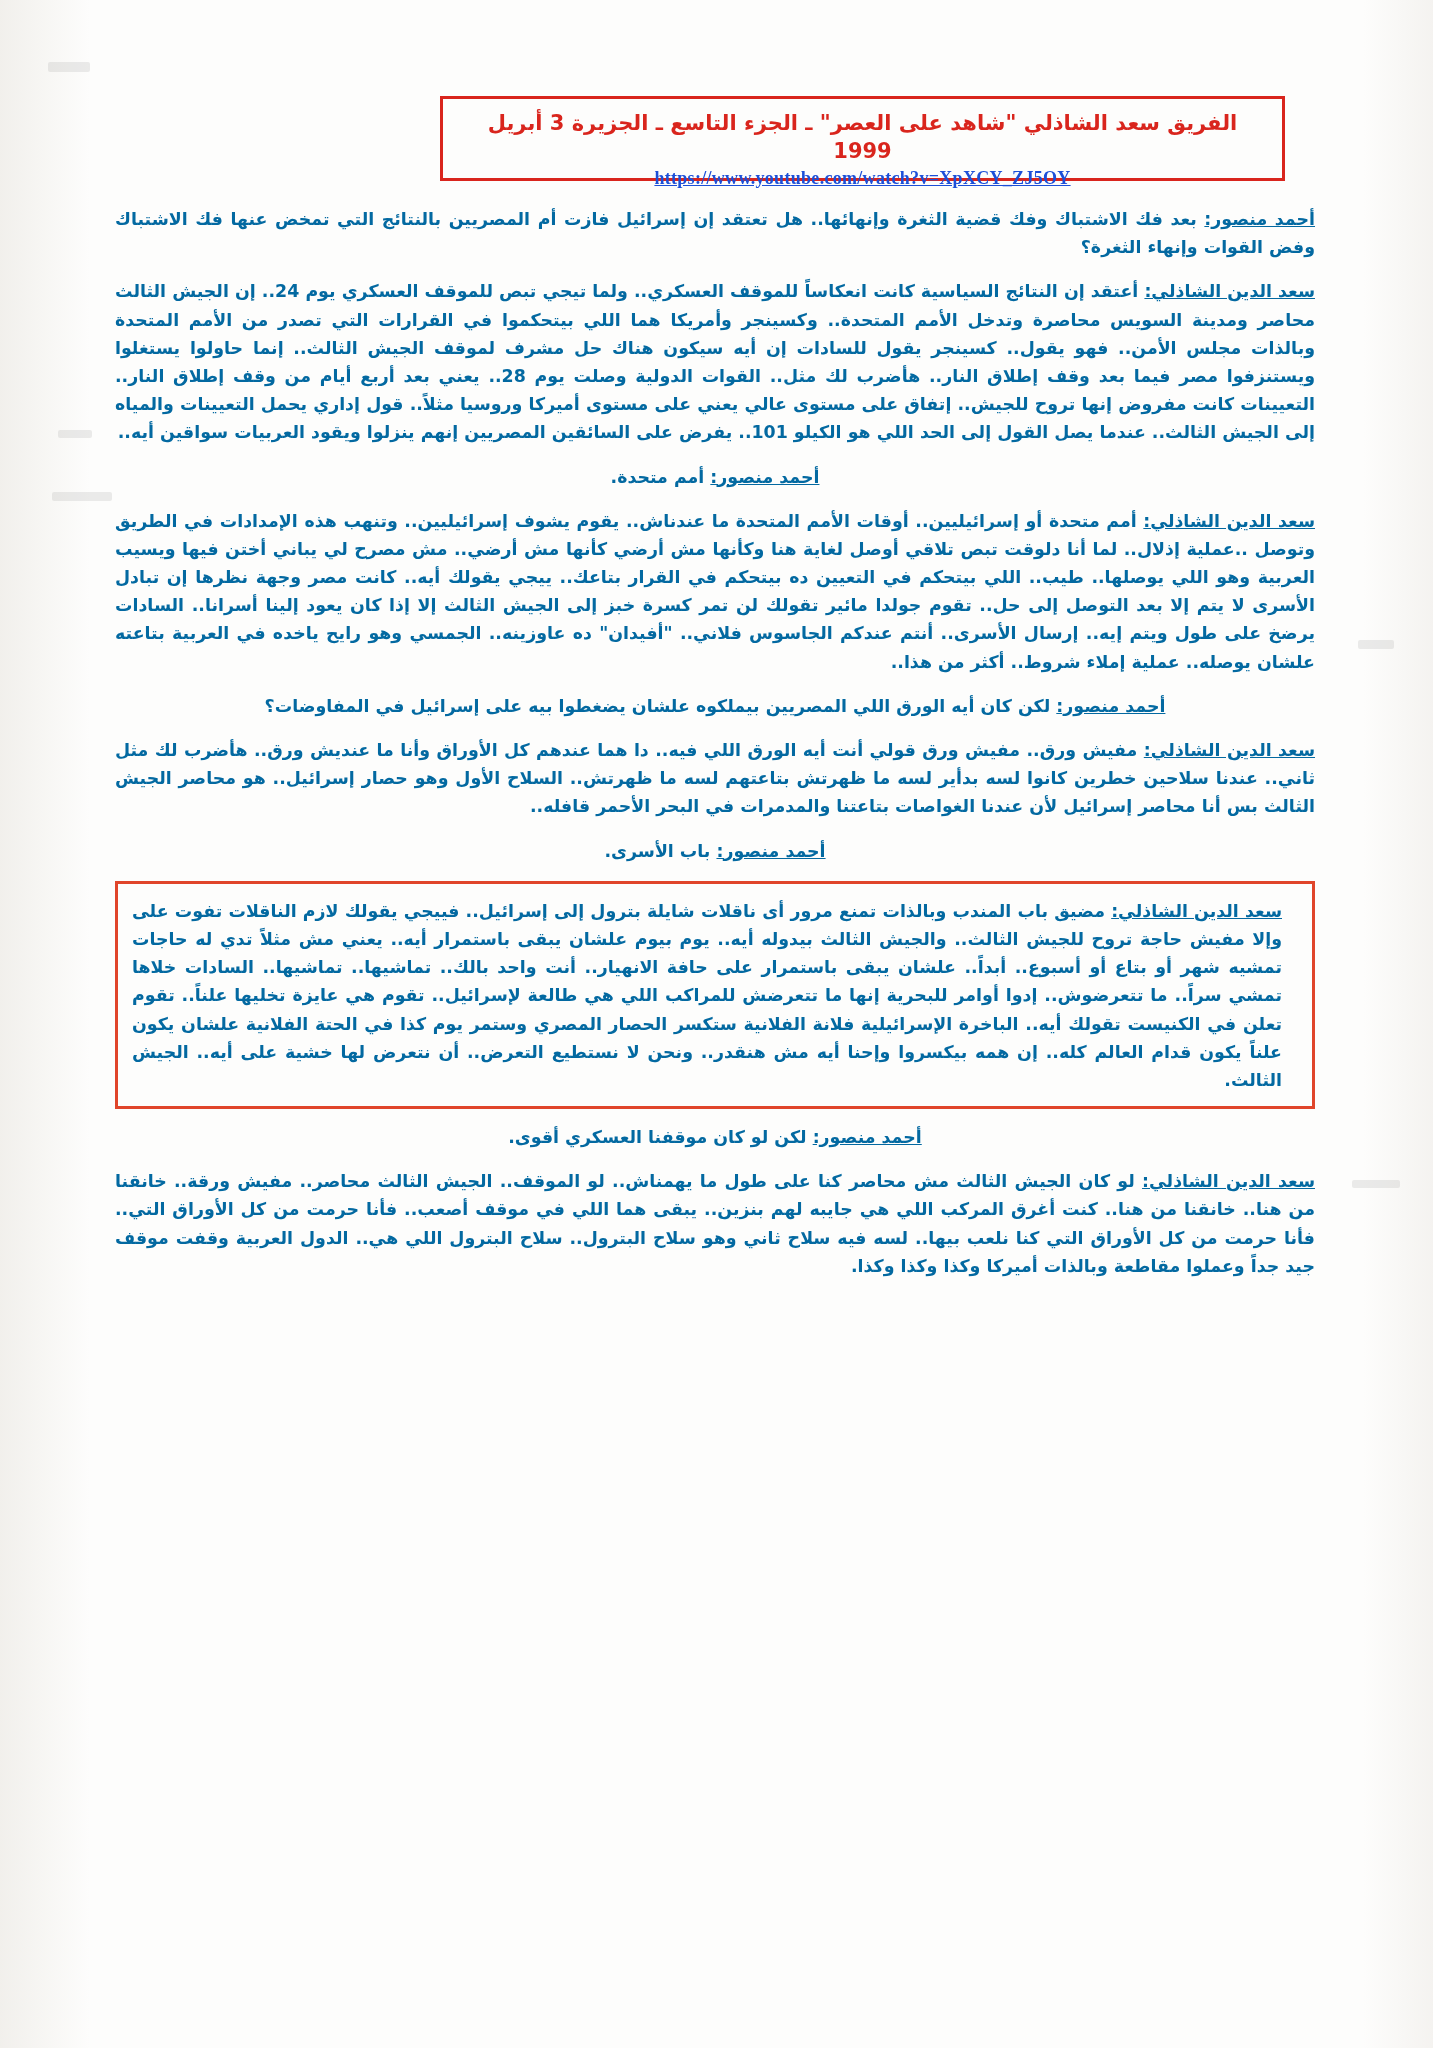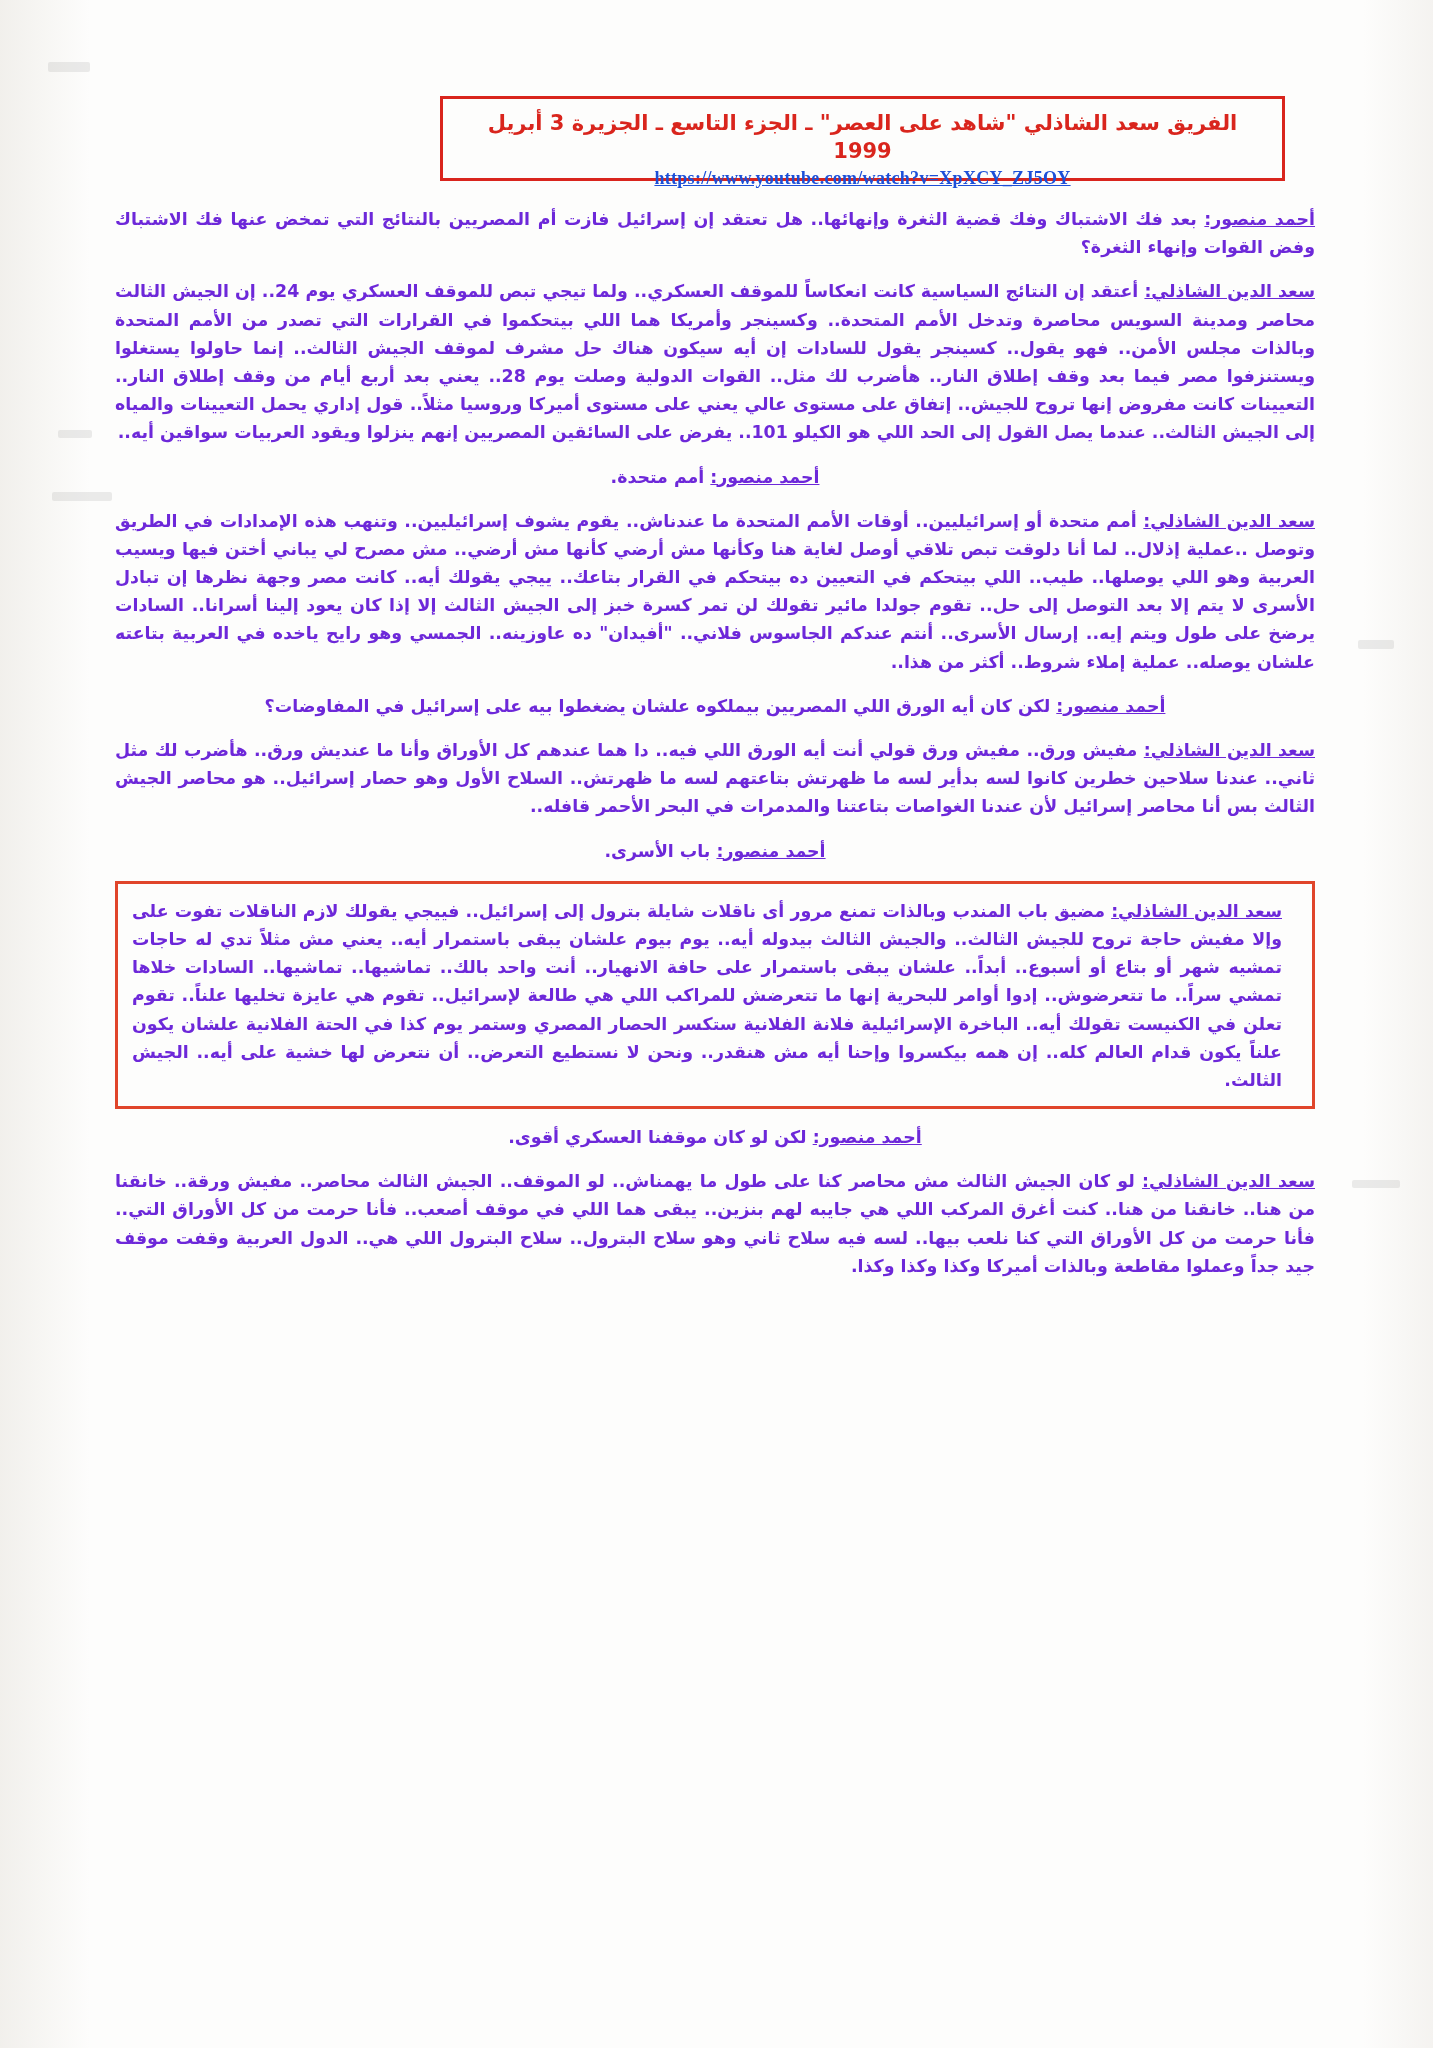--- a/index.html
+++ b/index.html
@@ -86,21 +86,21 @@
     width: 1200px;
     direction: rtl;
   }
 
   .para {
     font-size: 17.4px;
     line-height: 1.62;
     text-align: justify;
     text-align-last: right;
     margin: 0 0 16px 0;
-    color: #6d28d9;
+    color: #0369a1;
     font-family: "DejaVu Sans", "Liberation Sans", sans-serif;
     font-weight: 600;
   }
   .para.center {
     text-align: left;
     text-align-last: center;
   }
   .para .speaker {
     text-decoration: underline;
     font-weight: 700;

